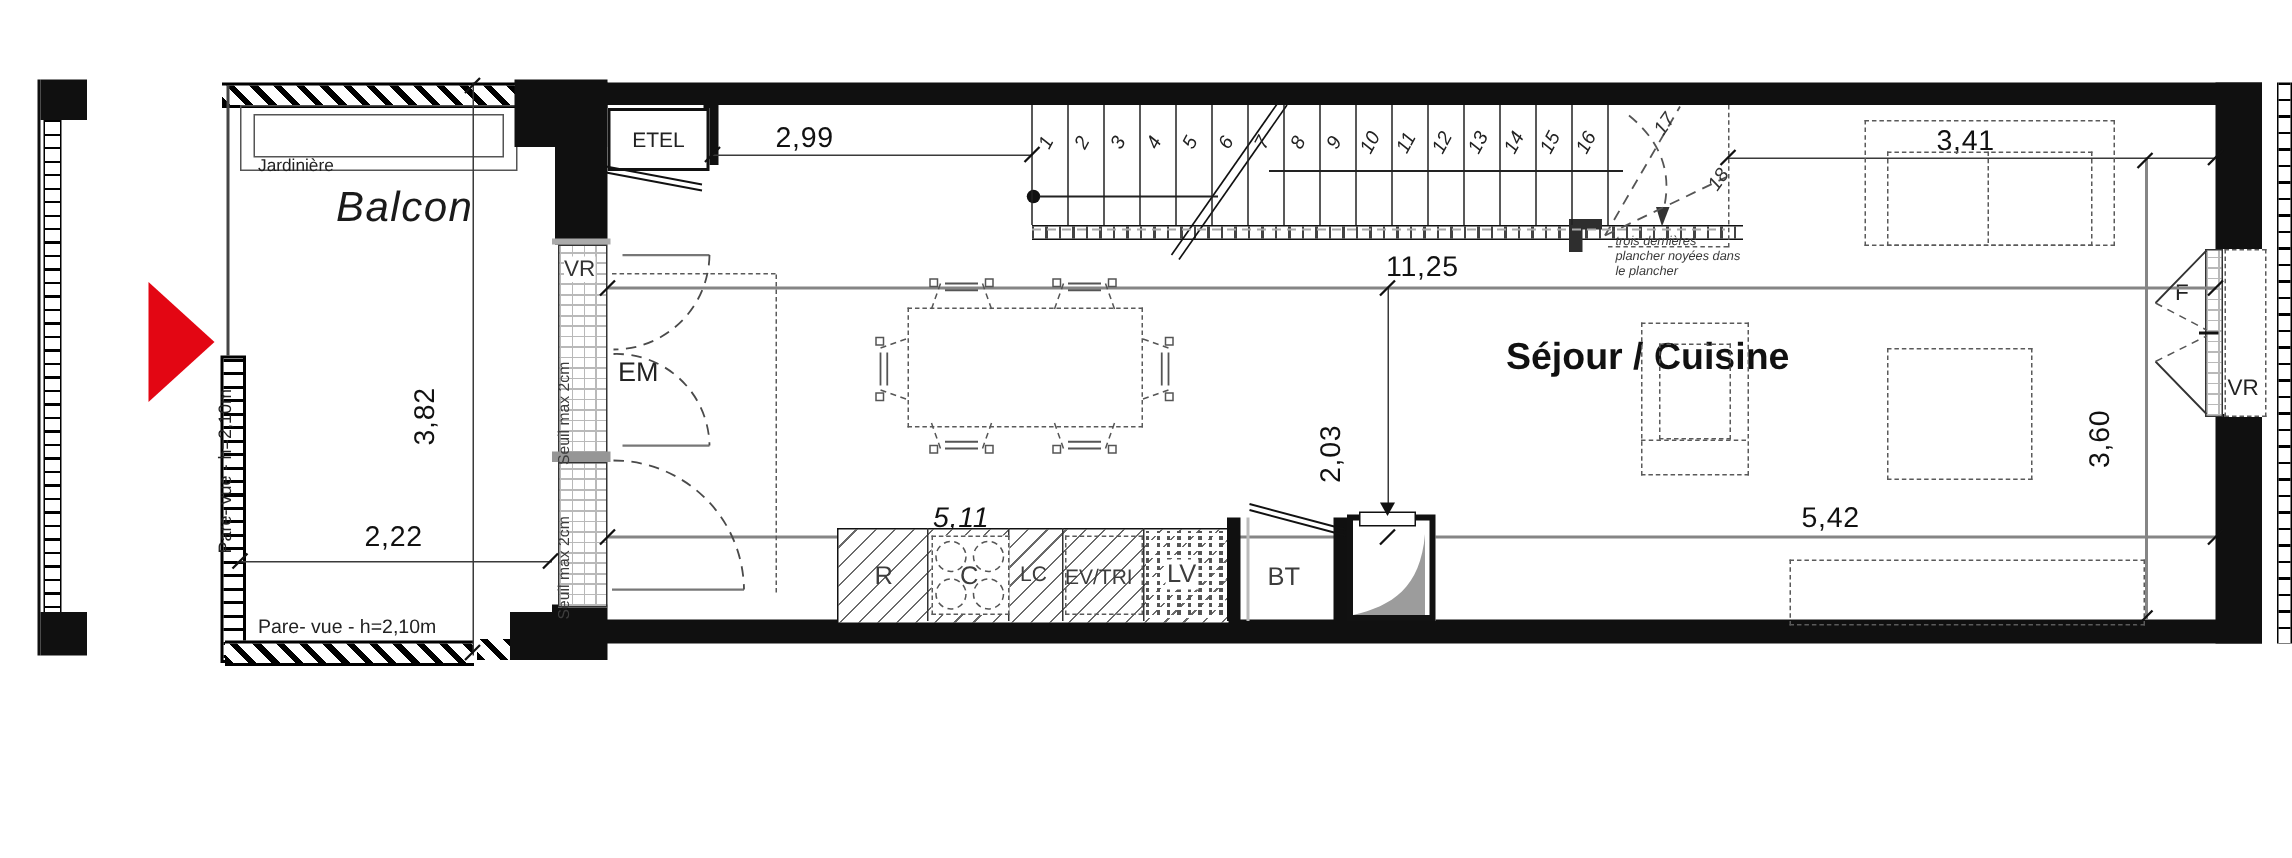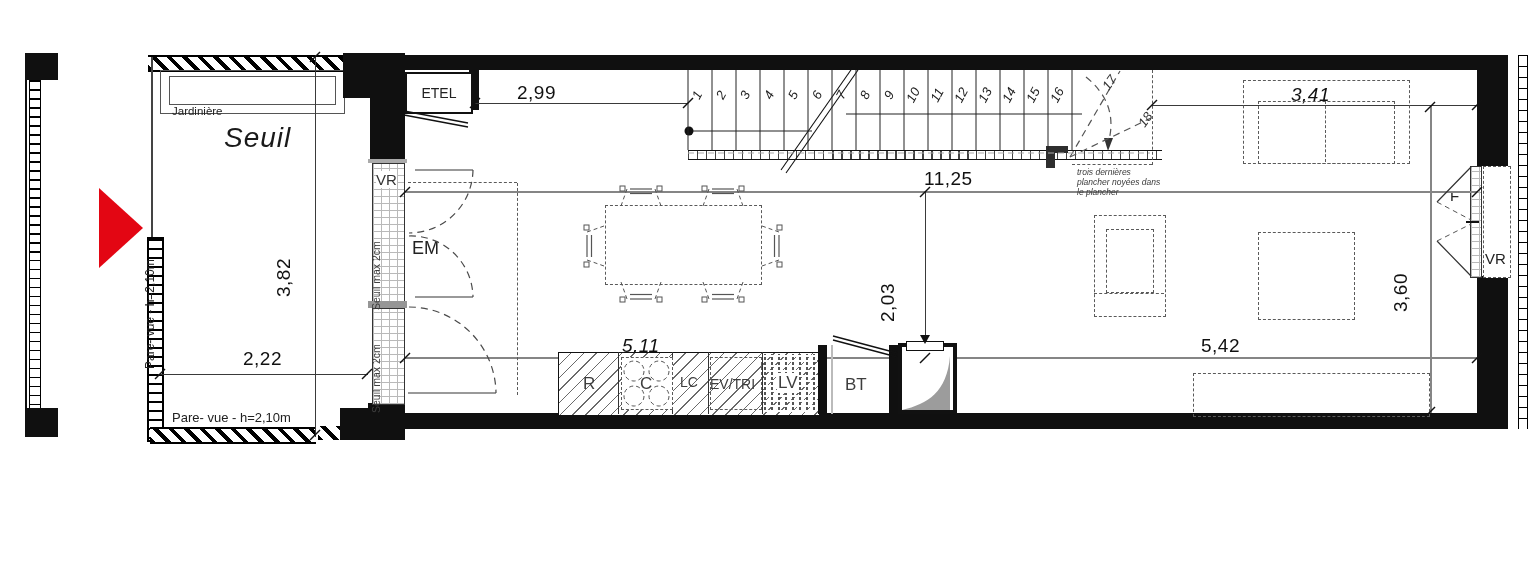--- a/index.html
+++ b/index.html
@@ -56,21 +56,21 @@
   <div class="hatch-rail" style="left:148px;top:55px;width:197px;height:13px;"></div>
   <div class="abs" style="left:151px;top:57px;width:2px;height:181px;background:#444;"></div>
   <div class="squares" style="left:147px;top:237px;width:13px;height:201px;"></div>
   <div class="hatch-rail" style="left:150px;top:427px;width:166px;height:13px;"></div>
   <div class="hatch-loose" style="left:318px;top:426px;width:28px;height:14px;"></div>
 
   <div class="abs" style="left:160px;top:70px;width:183px;height:42px;border:1px solid #555;"></div>
   <div class="abs" style="left:169px;top:76px;width:165px;height:27px;border:1px solid #555;"></div>
   <div class="lbl" style="left:172px;top:105px;font-size:11.5px;color:#222;">Jardinière</div>
 
-  <div class="lbl" style="left:224px;top:122px;font-size:28px;font-style:italic;color:#1a1a1a;letter-spacing:1px;">Seuil</div>
+  <div class="lbl" style="left:224px;top:122px;font-size:28px;font-style:italic;color:#1a1a1a;letter-spacing:1px;">Balcon</div>
 
   <div class="lbl rot90" style="left:157px;top:355px;font-size:12px;color:#222;">Pare- vue - h=2,10m</div>
   <div class="lbl" style="left:172px;top:410px;font-size:13px;color:#222;">Pare- vue - h=2,10m</div>
 
   <div class="dimline-v" style="left:315px;top:55px;height:382px;"></div>
   <div class="dimtext rot90" style="left:295px;top:275px;">3,82</div>
   <div class="dimline-h" style="left:158px;top:374px;width:210px;"></div>
   <div class="dimtext" style="left:243px;top:348px;">2,22</div>
 
   <div class="wall" style="left:343px;top:53px;width:62px;height:45px;"></div>
@@ -102,36 +102,37 @@
   <div class="lbl" style="left:1485px;top:250px;font-size:15px;color:#222;">VR</div>
 
   <div class="grayline-h" style="left:405px;top:191px;width:1072px;"></div>
   <div class="grayline-h" style="left:405px;top:357px;width:1072px;"></div>
   <div class="dimline-v" style="left:925px;top:192px;height:152px;"></div>
   <div class="grayline-v" style="left:1430px;top:105px;height:308px;"></div>
 
   <div class="dimline-h" style="left:475px;top:103px;width:213px;"></div>
   <div class="dimtext" style="left:517px;top:82px;">2,99</div>
   <div class="dimline-h" style="left:1152px;top:105px;width:325px;"></div>
-  <div class="dimtext" style="left:1291px;top:84px;font-style:italic;">3,41</div>
+  <div class="dimtext" style="left:1291px;top:84px;">3,41</div>
   <div class="dimtext" style="left:924px;top:168px;">11,25</div>
   <div class="dimtext rot90" style="left:899px;top:300px;">2,03</div>
   <div class="dimtext" style="left:622px;top:335px;font-style:italic;">5,11</div>
   <div class="dimtext" style="left:1201px;top:335px;">5,42</div>
   <div class="dimtext rot90" style="left:1412px;top:290px;">3,60</div>
 
+  <div class="lbl" style="left:1004px;top:224px;font-size:25px;font-weight:bold;color:#111;">Séjour / Cuisine</div>
   <div class="lbl" style="left:412px;top:238px;font-size:18px;color:#222;">EM</div>
 
   <div class="dash-hline" style="left:408px;top:182px;width:109px;"></div>
   <div class="dash-vline" style="left:517px;top:183px;height:212px;"></div>
 
   <div class="nosing" style="left:688px;top:150px;width:474px;height:8px;"></div>
   <div class="dash-vline" style="left:1152px;top:70px;height:95px;"></div>
   <div class="dash-hline" style="left:1072px;top:164px;width:80px;"></div>
-  <div class="note" style="left:1077px;top:167px;">
+  <div class="note" style="left:1077px;top:155px;">
     <div>trois dernières</div>
     <div>plancher noyées dans</div>
     <div>le plancher</div>
   </div>
 
   <div class="kitchen-hatch" style="left:558px;top:352px;width:260px;height:62px;"></div>
   <div class="abs" style="left:618px;top:352px;width:1px;height:62px;background:#333;"></div>
   <div class="abs" style="left:672px;top:352px;width:1px;height:62px;background:#333;"></div>
   <div class="abs" style="left:708px;top:352px;width:1px;height:62px;background:#333;"></div>
   <div class="abs" style="left:762px;top:352px;width:1px;height:62px;background:#333;"></div>

